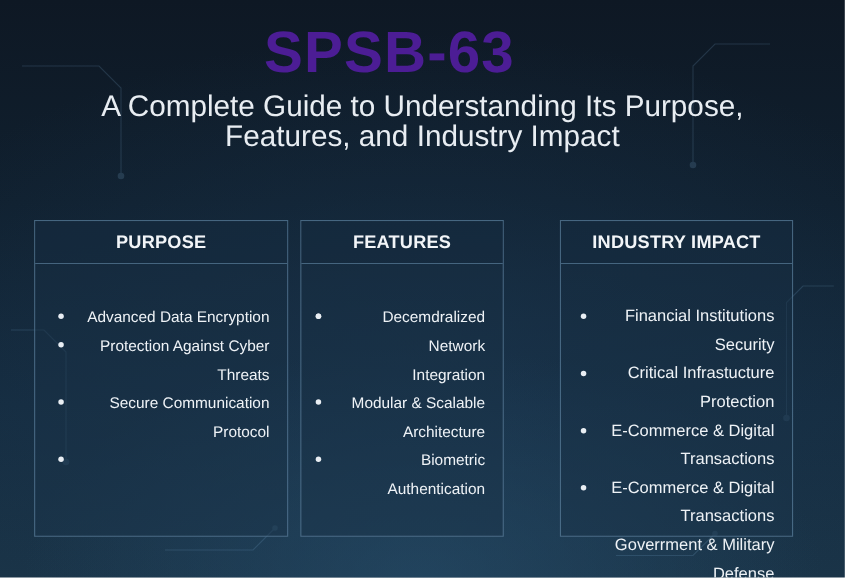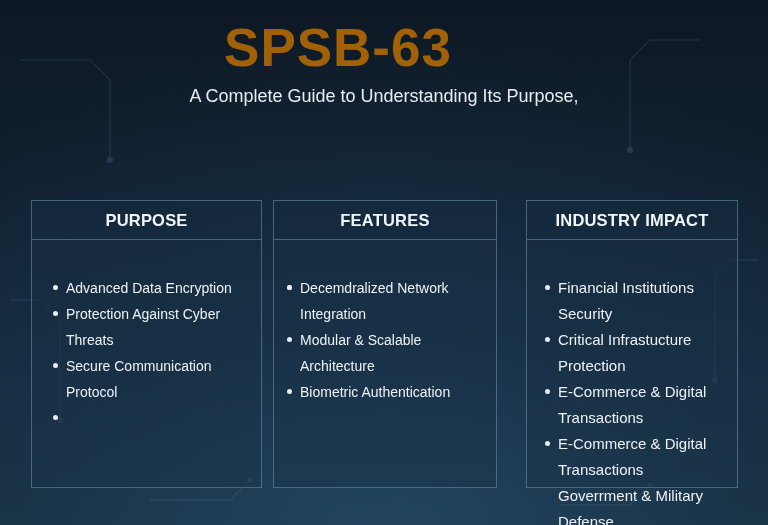--- a/index.html
+++ b/index.html
@@ -26,88 +26,89 @@
     }
     .header {
       position: absolute;
       left: 0;
       top: 0;
       width: 768px;
       text-align: center;
     }
     .title {
       position: absolute;
-      left: 0;
+      left: 16px;
       width: 676px;
       top: 18px;
       font-size: 53px;
       font-weight: bold;
       letter-spacing: 1px;
-      color: #a16207;
+      color: #4c1d95;
       line-height: 60px;
     }
     .subtitle {
       position: absolute;
       left: 0;
       width: 768px;
       top: 82px;
-      font-size: 18px;
+      font-size: 27px;
       line-height: 28px;
       color: #e8edf2;
     }
     .subtitle span { display: block; }
 
     .panel {
       position: absolute;
       top: 200px;
       height: 288px;
       border: 1px solid rgba(110,150,180,0.55);
       background: linear-gradient(180deg, rgba(22,44,64,0.55) 0%, rgba(26,52,74,0.55) 100%);
       box-sizing: border-box;
+      text-align: right;
     }
     .panel-head {
       height: 38px;
       border-bottom: 1px solid rgba(110,150,180,0.55);
       display: flex;
       align-items: center;
       justify-content: center;
       font-weight: bold;
       font-size: 16.5px;
       letter-spacing: 0.2px;
       color: #f2f5f8;
       background: rgba(20,40,60,0.35);
     }
     .panel-list {
       list-style: none;
       margin: 0;
       padding: 0;
       position: absolute;
       top: 74px;
       left: 0;
-      right: 4px;
+      right: 16px;
     }
     .panel-list li {
       position: relative;
       font-size: 14px;
       line-height: 26px;
       color: #eef2f6;
       white-space: pre-line;
     }
     .panel-list li .bullet {
       position: absolute;
       top: 10px;
       width: 5px;
       height: 5px;
       border-radius: 50%;
       background: #e9eef3;
     }
 
     #panel-purpose { left: 31px; width: 231px; }
-    #panel-features { left: 273px; width: 224px; }
-    #panel-impact { left: 509px; width: 212px; margin-left: 17px; }
+    #panel-features { left: 273px; width: 185px; }
+    #panel-impact { left: 509px; width: 212px; }
 
     #panel-purpose .panel-list li { padding-left: 34px; }
     #panel-purpose .panel-list li .bullet { left: 21px; }
     #panel-features .panel-list li { padding-left: 26px; }
     #panel-features .panel-list li .bullet { left: 13px; }
     #panel-impact .panel-list li { padding-left: 31px; font-size: 15px; }
     #panel-impact .panel-list li .bullet { left: 18px; }
   </style>
 </head>
 <body>
@@ -128,20 +129,21 @@
     <circle cx="715" cy="380" r="3"></circle>
     <circle cx="250" cy="480" r="2.5"></circle>
     <circle cx="650" cy="485" r="2.5"></circle>
   </g>
 </svg>
 
 <div class="header">
   <div class="title">SPSB-63</div>
   <div class="subtitle">
     <span>A Complete Guide to Understanding Its Purpose,</span>
+    <span>Features, and Industry Impact</span>
   </div>
 </div>
 
 <section class="panel" id="panel-purpose">
   <div class="panel-head">PURPOSE</div>
   <ul class="panel-list">
     <li><span class="bullet"></span><span>Advanced Data Encryption</span></li>
     <li><span class="bullet"></span><span>Protection Against Cyber
 Threats</span></li>
     <li><span class="bullet"></span><span>Secure Communication

